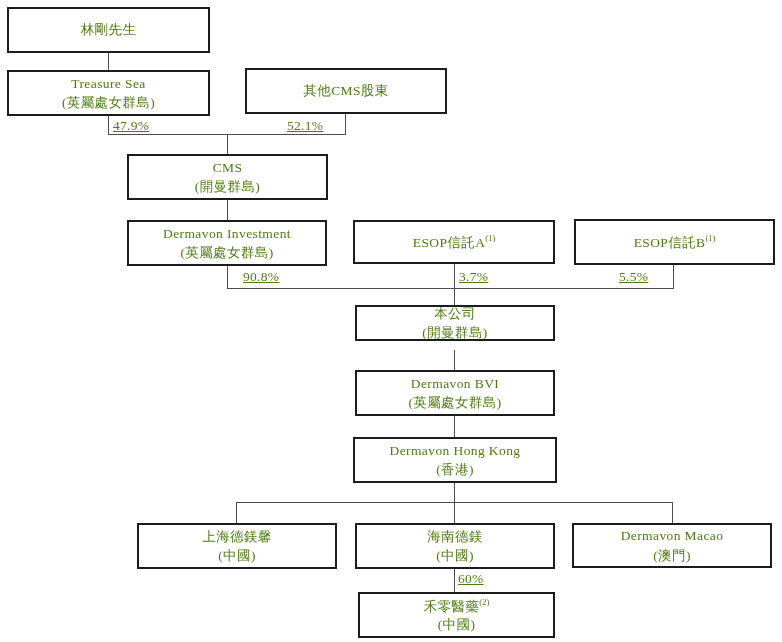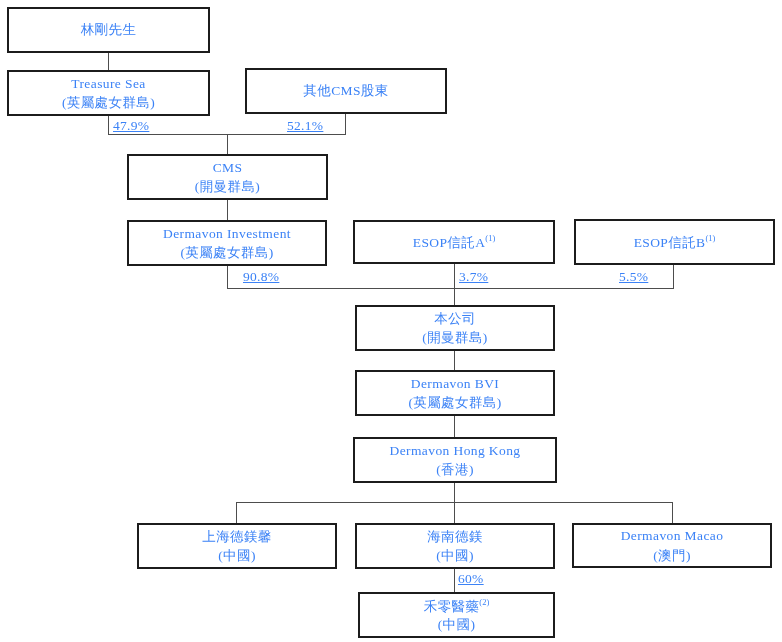--- a/index.html
+++ b/index.html
@@ -6,21 +6,21 @@
     margin: 0;
     padding: 0;
     background: #ffffff;
   }
   .stage {
     position: relative;
     width: 782px;
     height: 642px;
     background: #ffffff;
     font-family: "Liberation Serif", "DejaVu Serif", serif;
-    color: #3b82f6;
+    color: #4d7c0f;
     overflow: hidden;
   }
   .node {
     position: absolute;
     box-sizing: border-box;
     border: 2px solid #1c1c1c;
     background: #ffffff;
     display: flex;
     flex-direction: column;
     align-items: center;
@@ -101,21 +101,21 @@
   </div>
 
   <div class="node" style="left:353px;top:220px;width:202px;height:44px;">
     <div class="nm"><span>ESOP信託A</span><sup>(1)</sup></div>
   </div>
 
   <div class="node" style="left:574px;top:219px;width:201px;height:46px;">
     <div class="nm"><span>ESOP信託B</span><sup>(1)</sup></div>
   </div>
 
-  <div class="node" style="left:355px;top:305px;width:200px;height:46px;">
+  <div class="node" style="left:355px;top:305px;width:200px;height:36px;">
     <div class="nm"><span>本公司</span></div>
     <div class="jur">(開曼群島)</div>
   </div>
 
   <div class="node" style="left:355px;top:370px;width:200px;height:46px;">
     <div class="nm"><span>Dermavon BVI</span></div>
     <div class="jur">(英屬處女群島)</div>
   </div>
 
   <div class="node" style="left:353px;top:437px;width:204px;height:46px;">

